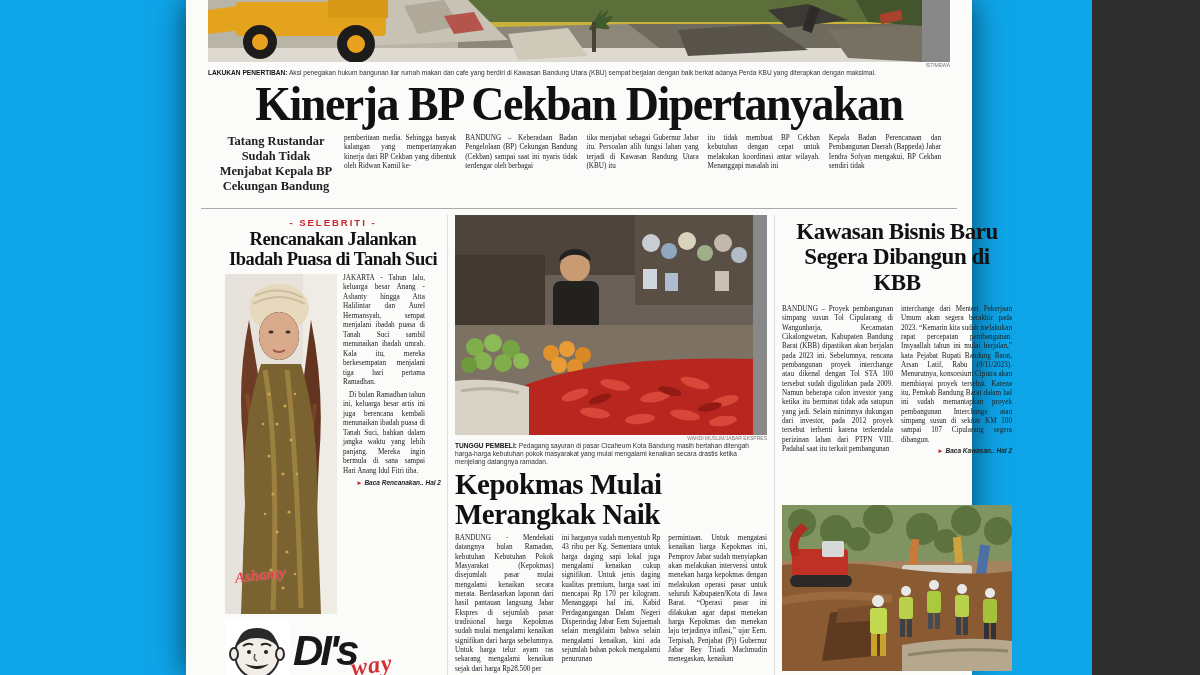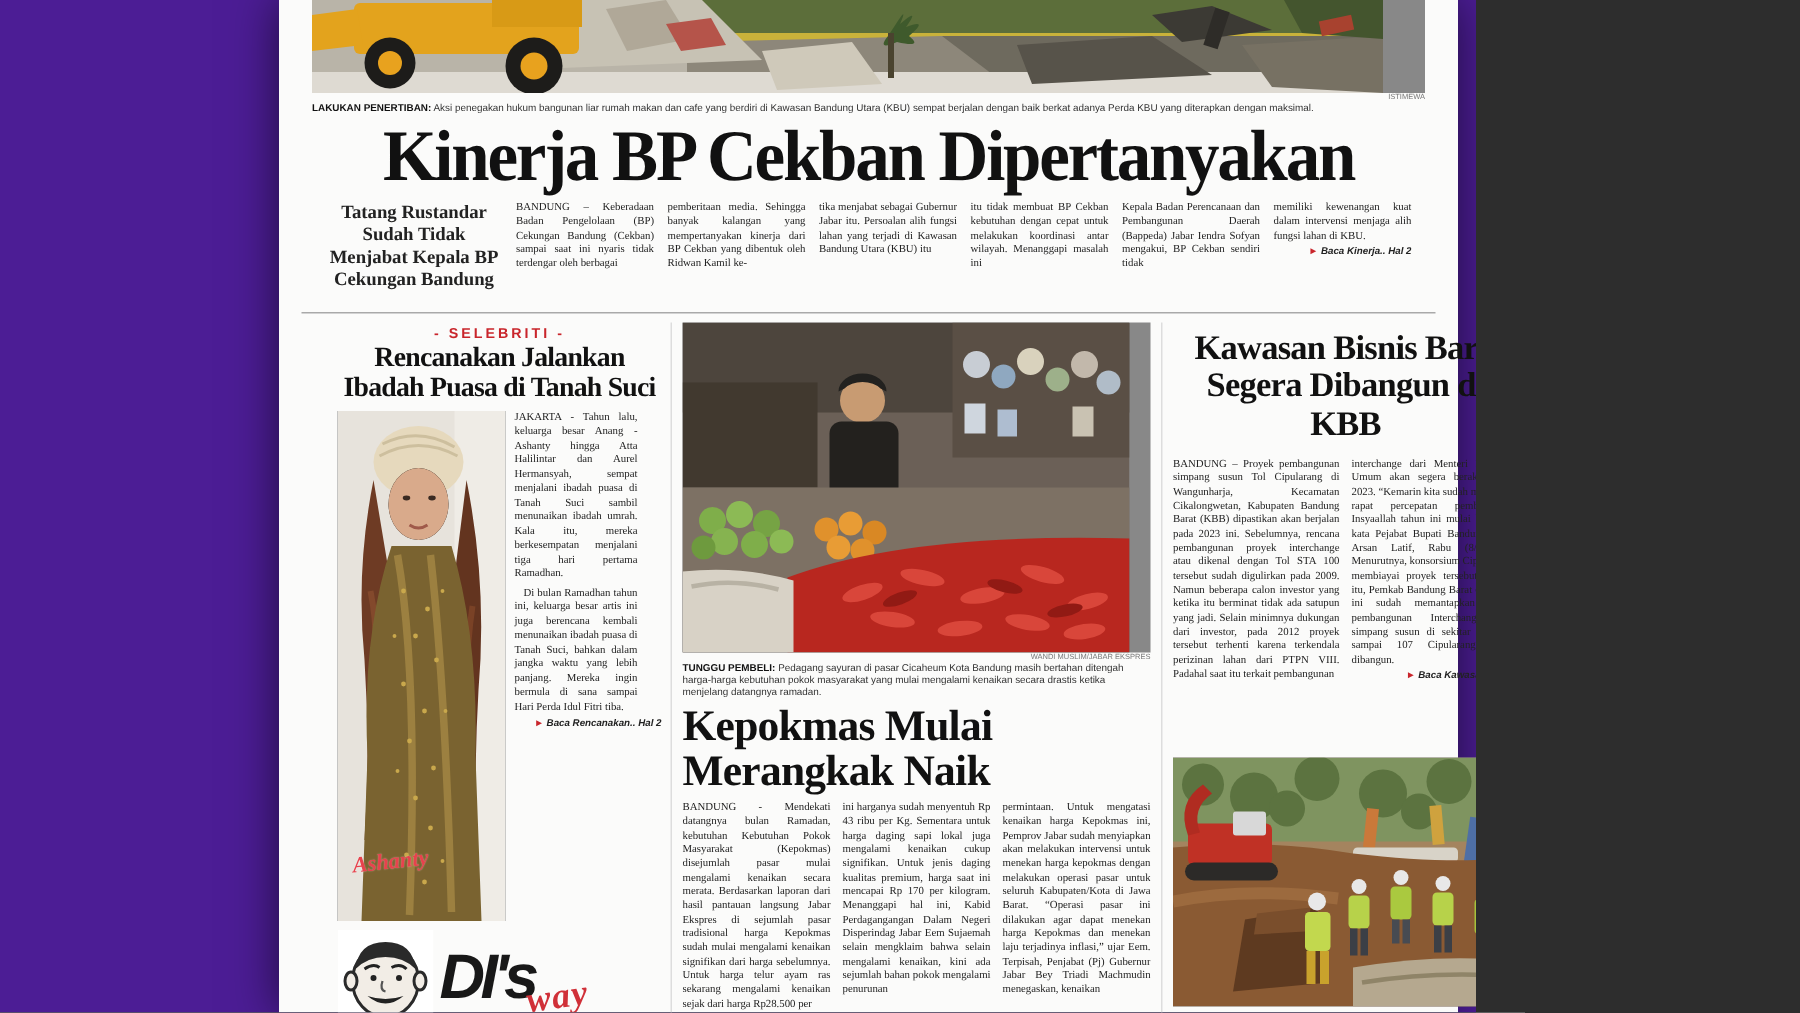--- a/index.html
+++ b/index.html
@@ -1,16 +1,16 @@
 <!DOCTYPE html>
 <html><head>
 <meta charset="utf-8">
 <style>
   html,body{margin:0;padding:0;background:#2d2d2d;}
-  .stage{position:relative;width:984px;height:675px;overflow:hidden;background:#4c1d95;font-family:"Liberation Serif",serif;text-decoration:underline;}
+  .stage{position:relative;width:1092px;height:675px;overflow:hidden;background:#0ea5e9;font-family:"Liberation Serif",serif;text-decoration:underline;}
   .page{position:absolute;left:186px;top:0;width:786px;height:675px;background:#fbfbfa;box-shadow:0 0 30px rgba(0,0,0,.6);}
   .inner{padding:0 31px;}
 
   
   .topwrap{padding:0 22px;}
   .photo{position:relative;overflow:hidden;background:#888;}
   .photo svg{display:block;}
   .photo-top{height:62px;}
   .credit-line{font-family:"Liberation Sans",sans-serif;font-size:5px;color:#777;text-align:right;line-height:6px;}
   .caption{font-family:"Liberation Sans",sans-serif;font-size:6.6px;line-height:8px;color:#333;margin-top:1px;}
@@ -90,29 +90,25 @@
         </svg>
       </div>
       <div class="credit-line">ISTIMEWA</div>
       <div class="caption"><b>LAKUKAN PENERTIBAN:</b> <span>Aksi penegakan hukum bangunan liar rumah makan dan cafe yang berdiri di Kawasan Bandung Utara (KBU) sempat berjalan dengan baik berkat adanya Perda KBU yang diterapkan dengan maksimal.</span></div>
       <h1 class="mainhead">Kinerja BP Cekban Dipertanyakan</h1>
     </div>
 
     <div class="inner">
       <div class="cols-main">
         <div class="subhead">Tatang Rustandar Sudah Tidak Menjabat Kepala BP Cekungan Bandung</div>
+        <div class="bodycol">pemberitaan media. Sehingga banyak kalangan yang mempertanyakan kinerja dari BP Cekban yang dibentuk oleh Ridwan Kamil ke-</div>
         <div class="bodycol">BANDUNG – Keberadaan Badan Pengelolaan (BP) Cekungan Bandung (Cekban) sampai saat ini nyaris tidak terdengar oleh berbagai</div>
-        <div class="bodycol">pemberitaan media. Sehingga banyak kalangan yang mempertanyakan kinerja dari BP Cekban yang dibentuk oleh Ridwan Kamil ke-</div>
         <div class="bodycol">tika menjabat sebagai Gubernur Jabar itu. Persoalan alih fungsi lahan yang terjadi di Kawasan Bandung Utara (KBU) itu</div>
         <div class="bodycol">itu tidak membuat BP Cekban kebutuhan dengan cepat untuk melakukan koordinasi antar wilayah. Menanggapi masalah ini</div>
         <div class="bodycol">Kepala Badan Perencanaan dan Pembangunan Daerah (Bappeda) Jabar Iendra Sofyan mengakui, BP Cekban sendiri tidak</div>
-        <div class="bodycol">
-          <span>memiliki kewenangan kuat dalam intervensi menjaga alih fungsi lahan di KBU.</span>
-          <div class="readmore"><span class="arr">►</span> <span>Baca Kinerja.. Hal 2</span></div>
-        </div>
       </div>
     </div>
 
     <div class="rule"></div>
 
     <div class="grid">
 
       <section class="sec-left">
         <div class="kicker">- SELEBRITI -</div>
         <h2 class="celebhead">Rencanakan Jalankan Ibadah Puasa di Tanah Suci</h2>
@@ -152,21 +148,21 @@
                   <circle cx="38" cy="150" r="1.3"></circle>
                   <circle cx="72" cy="200" r="1.3"></circle>
                 <circle cx="40" cy="240" r="1.3"></circle>
                   <circle cx="70" cy="300" r="1.3"></circle>
               </g>
             </svg>
             <div class="signature">Ashanty</div>
           </div>
           <div class="celebtext">
             <p>JAKARTA - Tahun lalu, keluarga besar Anang - Ashanty hingga Atta Halilintar dan Aurel Hermansyah, sempat menjalani ibadah puasa di Tanah Suci sambil menunaikan ibadah umrah. Kala itu, mereka berkesempatan menjalani tiga hari pertama Ramadhan.</p>
-            <p>Di bulan Ramadhan tahun ini, keluarga besar artis ini juga berencana kembali menunaikan ibadah puasa di Tanah Suci, bahkan dalam jangka waktu yang lebih panjang. Mereka ingin bermula di sana sampai Hari Perda Idul Fitri tiba.</p>
+            <p>Di bulan Ramadhan tahun ini, keluarga besar artis ini juga berencana kembali menunaikan ibadah puasa di Tanah Suci, bahkan dalam jangka waktu yang lebih panjang. Mereka ingin bermula di sana sampai Hari Anang Idul Fitri tiba.</p>
             <div class="readmore"><span class="arr">►</span> <span>Baca Rencanakan.. Hal 2</span></div>
           </div>
         </div>
         <div class="diway">
           <svg width="64" height="56" viewBox="0 0 64 56">
             <rect width="64" height="56" fill="#ffffff"></rect>
             <ellipse cx="32" cy="34" rx="22" ry="24" fill="#f2ede6" stroke="#2a2a2a" stroke-width="2"></ellipse>
             <path d="M12,26 q2,-18 20,-18 q18,0 20,18 q-8,-8 -20,-8 q-12,0 -20,8" fill="#2a2a2a"></path>
             <ellipse cx="9" cy="34" rx="4" ry="6" fill="#f2ede6" stroke="#2a2a2a" stroke-width="2"></ellipse>
             <ellipse cx="55" cy="34" rx="4" ry="6" fill="#f2ede6" stroke="#2a2a2a" stroke-width="2"></ellipse>

